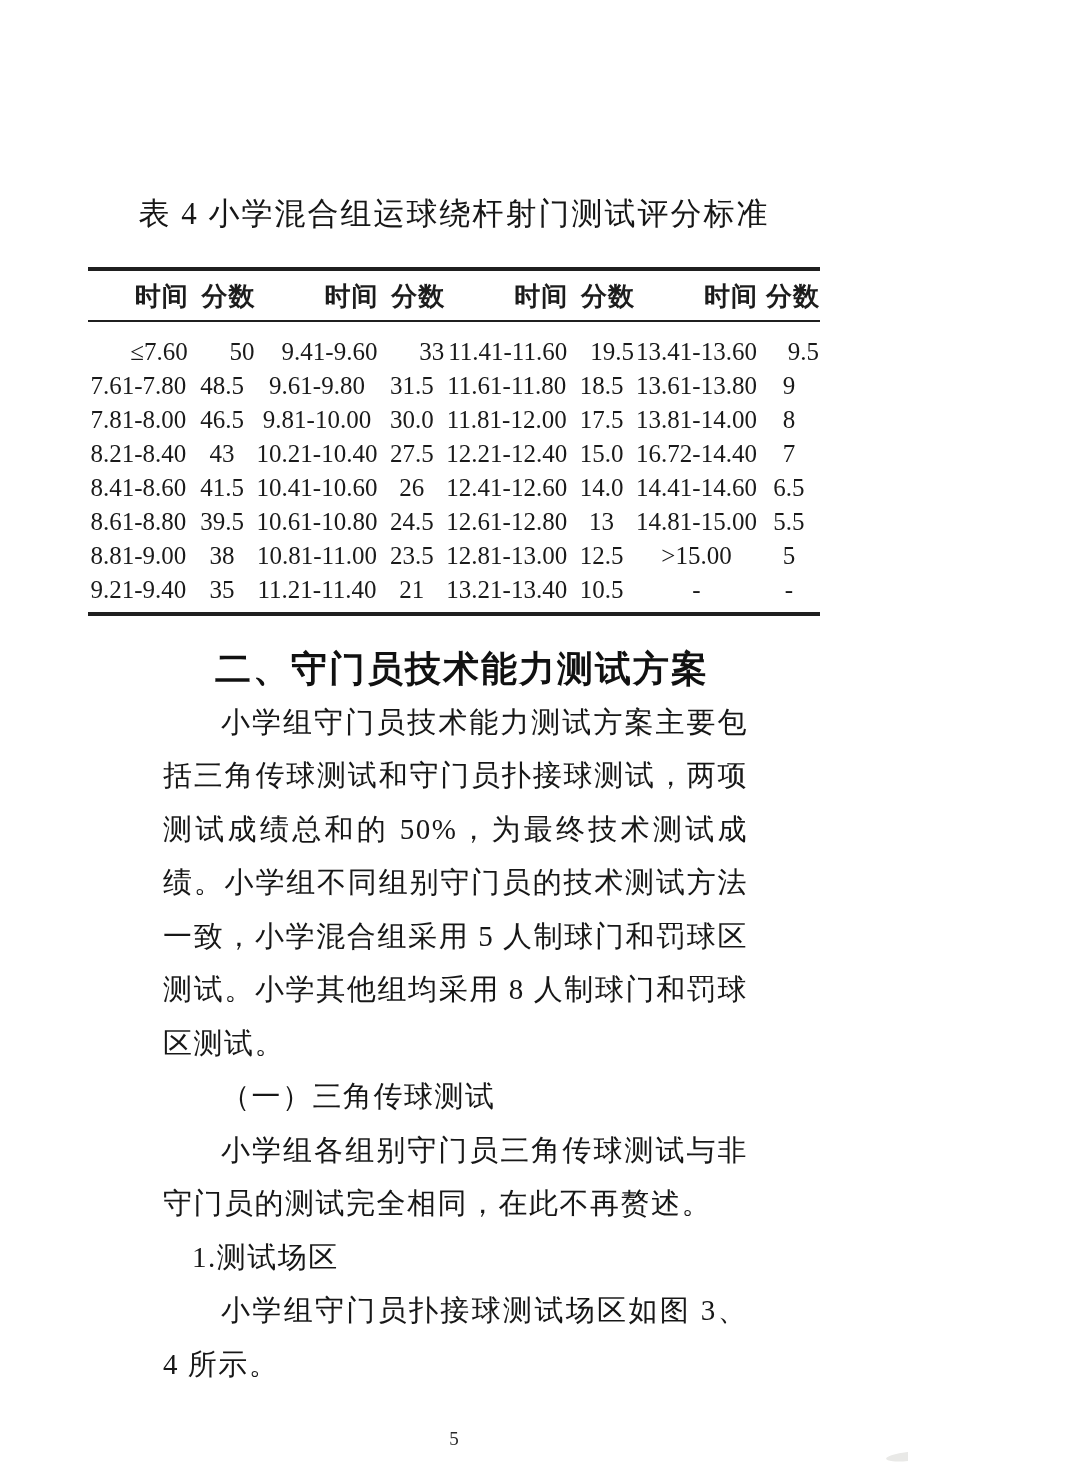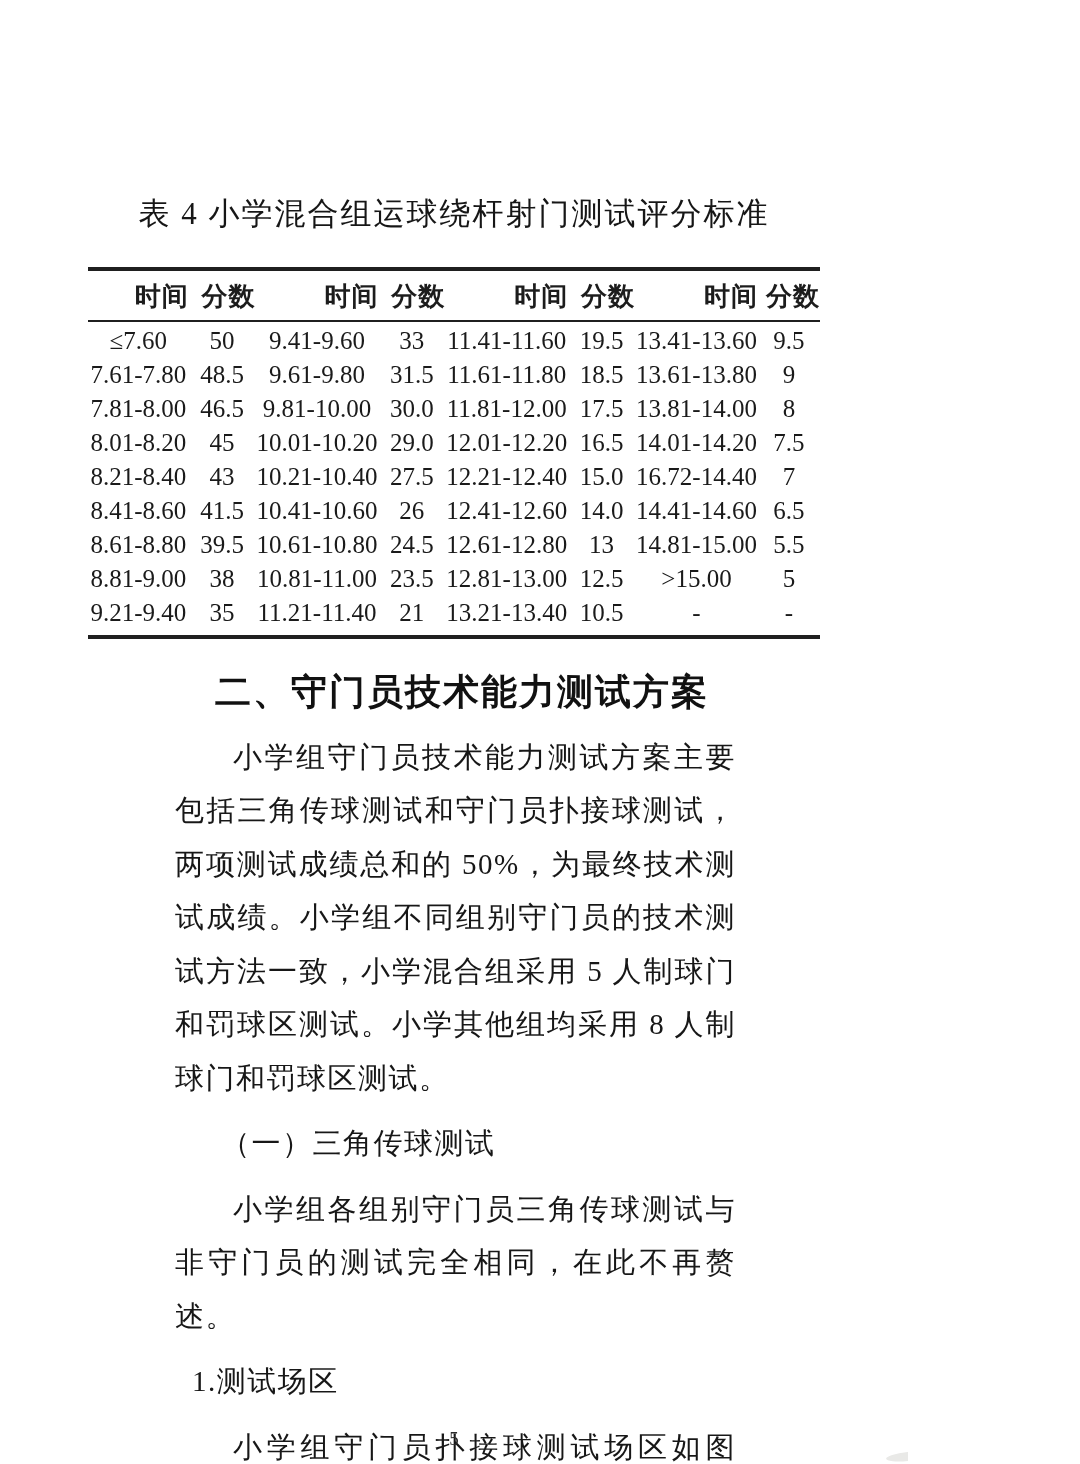--- a/index.html
+++ b/index.html
@@ -41,21 +41,22 @@
   }
   .score-table td {
     text-align: center;
     font-size: 25px;
     height: 32px;
     line-height: 32px;
     white-space: nowrap;
     color: #1a1a1a;
   }
   .score-table tbody tr:first-child td {
-    padding-top: 3px;
+    padding-top: 14px;
+    text-align: right;
   }
   .score-table tbody tr:last-child td {
     padding-bottom: 6px;
   }
   col.c-time  { width: 14%; }
   col.c-score { width: 11%; }
 
   .text-block {
     margin: 26px 160px 0 163px;
     font-size: 29px;
@@ -67,21 +68,21 @@
     font-family: "Liberation Sans", "DejaVu Sans", sans-serif;
     font-weight: 700;
     font-size: 36px;
     text-indent: 52px;
     letter-spacing: 2px;
     color: #111111;
   }
   .para {
     text-indent: 2em;
     text-align: justify;
-    margin: 12px;
+    margin: 0;
   }
   .sub-heading {
     text-indent: 2em;
     margin: 0;
   }
   .num-item {
     text-indent: 1em;
     margin: 0;
   }
   .page-number {
@@ -159,30 +160,20 @@
           <td>7.81-8.00</td>
           <td>46.5</td>
           <td>9.81-10.00</td>
           <td>30.0</td>
           <td>11.81-12.00</td>
           <td>17.5</td>
           <td>13.81-14.00</td>
           <td>8</td>
         </tr>
         <tr>
-          <td>8.01-8.20</td>
-          <td>45</td>
-          <td>10.01-10.20</td>
-          <td>29.0</td>
-          <td>12.01-12.20</td>
-          <td>16.5</td>
-          <td>14.01-14.20</td>
-          <td>7.5</td>
-        </tr>
-        <tr>
           <td>8.21-8.40</td>
           <td>43</td>
           <td>10.21-10.40</td>
           <td>27.5</td>
           <td>12.21-12.40</td>
           <td>15.0</td>
           <td>16.72-14.40</td>
           <td>7</td>
         </tr>
         <tr>

